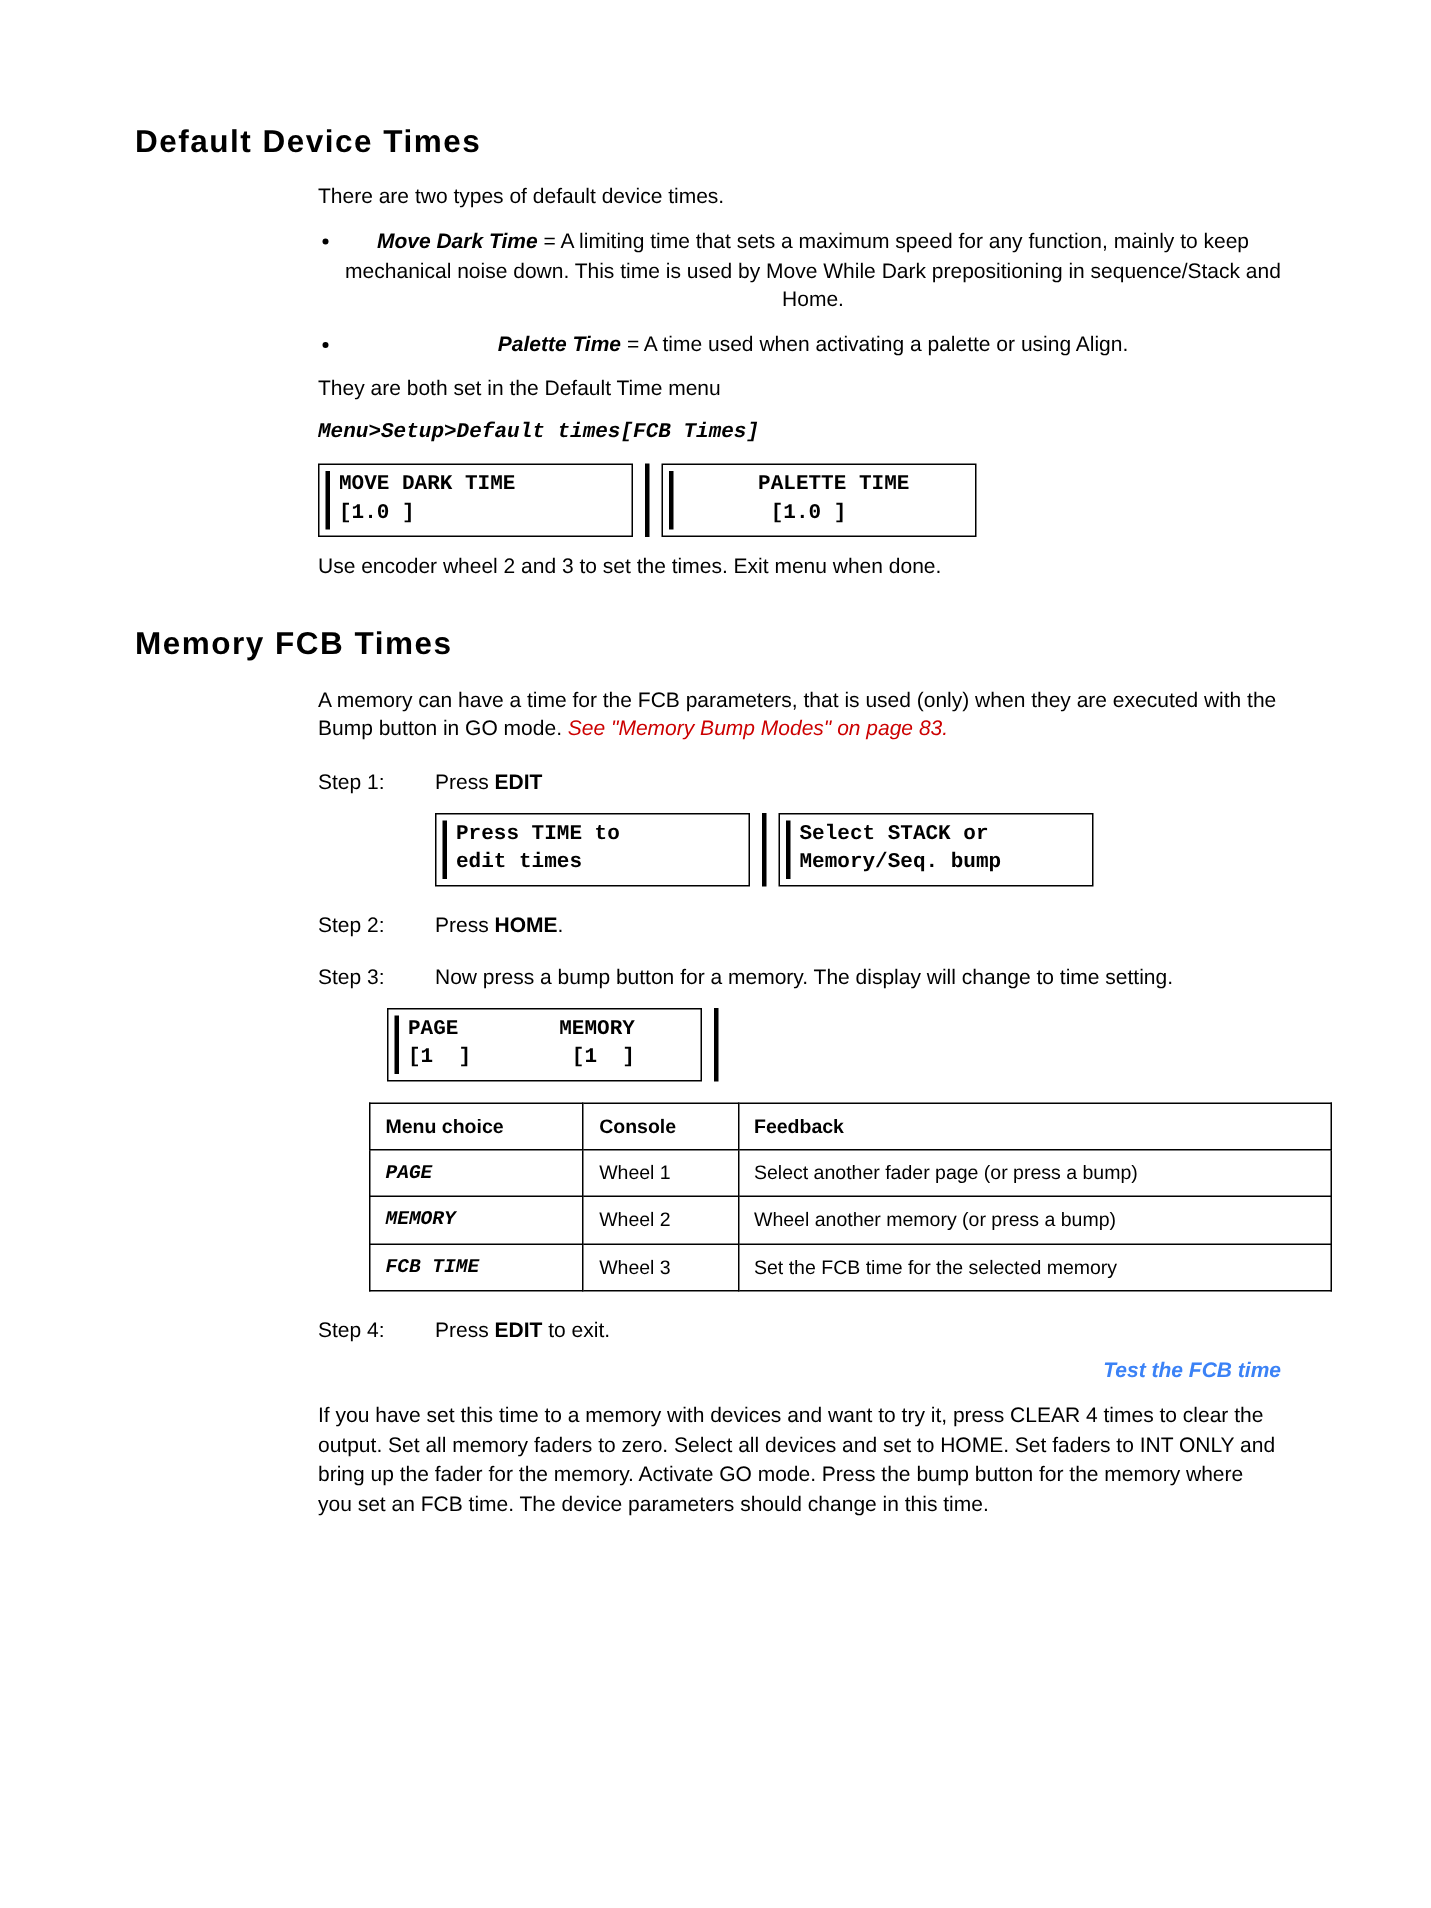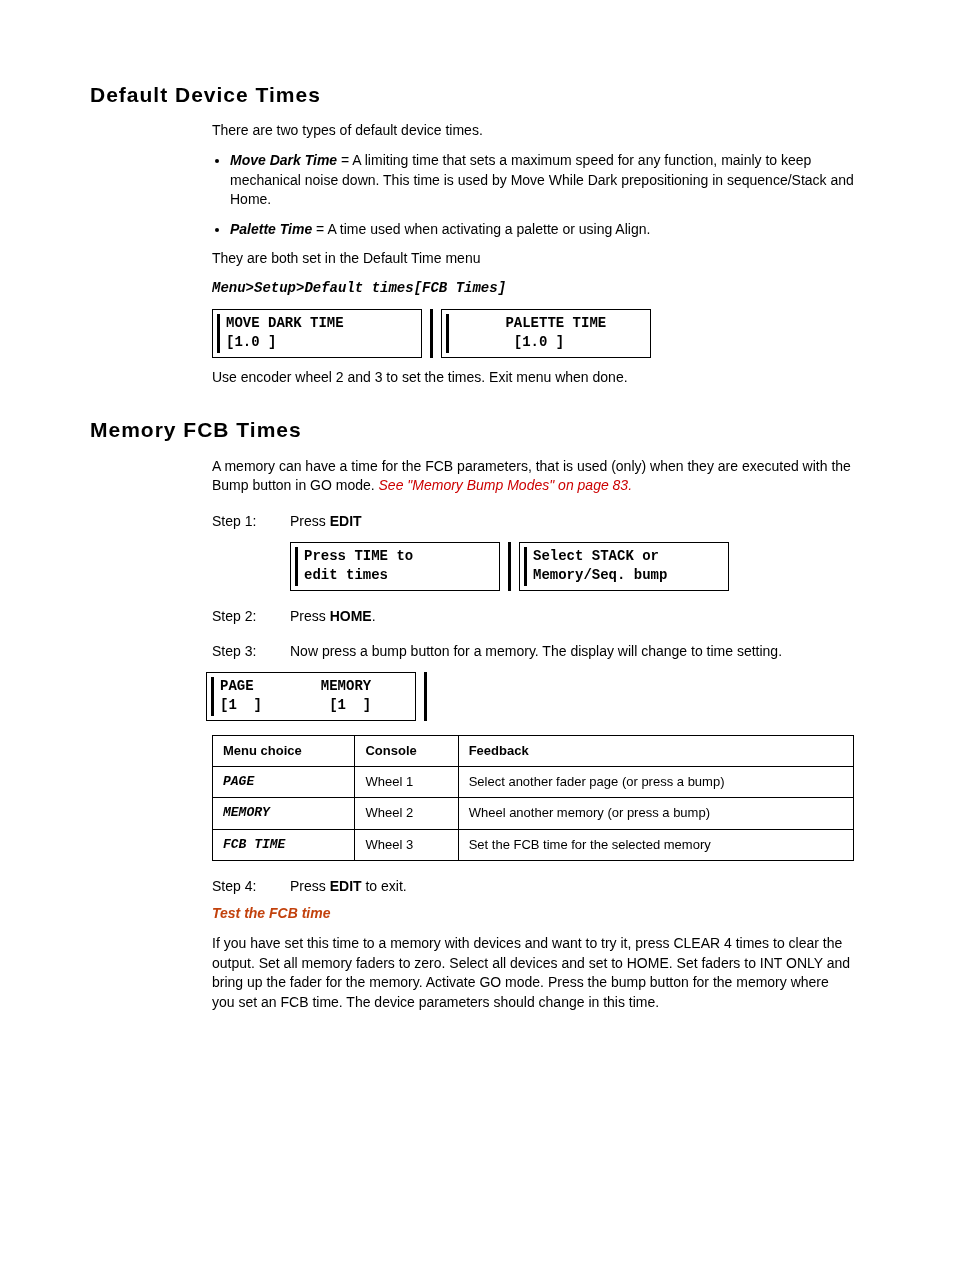--- a/index.html
+++ b/index.html
@@ -12,26 +12,26 @@
     background: #fff;
   }
   .heading {
     font-size: 21px;
     font-weight: bold;
     letter-spacing: 1px;
     margin: 0 0 12px -60px;
   }
   .body-block { margin: 0 0 10px 62px; }
   .para { margin: 0 0 10px 0; }
-  ul.bullet { margin: 0 0 10px 18px; padding: 0; }
+  ul.bullet { margin: 0 0 10px 18px; padding: 0; text-align: center; }
   ul.bullet li { margin: 0 0 10px 0; list-style-type: disc; }
   .mono { font-family: "Courier New", monospace; font-weight: bold; font-style: italic; }
   .link { color: #c00; font-style: italic; text-decoration: none; }
   .italic-bold { font-style: italic; font-weight: bold; }
-  .italic-bold-red { font-style: italic; font-weight: bold; color: #c2410c; }
+  .italic-bold-red { font-style: italic; font-weight: bold; color: #3b82f6; text-align: right; }
   .lcd-row { display: flex; align-items: stretch; margin: 10px 0 10px 62px; gap: 8px; }
   .lcd-panel {
     border: 1px solid #000;
     padding: 4px;
     width: 210px;
     box-sizing: border-box;
   }
   .lcd-inner {
     border-left: 3px solid #000;
     padding: 0 6px;
@@ -41,21 +41,21 @@
     white-space: pre;
     min-height: 38px;
   }
   .lcd-sep { width: 3px; background: #000; }
   .step-row { display: flex; margin: 16px 0 8px 62px; }
   .step-label { width: 78px; flex-shrink: 0; }
   .step-content { flex: 1; }
   table.wheel {
     border-collapse: collapse;
     width: calc(100% - 62px);
-    margin: 14px 0 14px 62px;
+    margin: 14px 0 14px 96px;
     font-size: 13px;
   }
   table.wheel th, table.wheel td {
     border: 1px solid #000;
     padding: 6px 10px;
     text-align: left;
   }
 </style>
 </head>
 <body>
@@ -122,21 +122,21 @@
   <div class="step-content">
     <span>Press </span><b>HOME</b><span>.</span>
   </div>
 </div>
 
 <div class="step-row">
   <div class="step-label">Step 3:</div>
   <div class="step-content">Now press a bump button for a memory. The display will change to time setting.</div>
 </div>
 
-<div class="lcd-row" style="margin-left:56px">
+<div class="lcd-row" style="margin-left:108px">
   <div class="lcd-panel">
       <div class="lcd-inner">PAGE        MEMORY
 [1  ]        [1  ]</div>
     </div>
   <div class="lcd-sep"></div>
 </div>
 
 <table class="wheel">
   <tbody>
       <tr>

